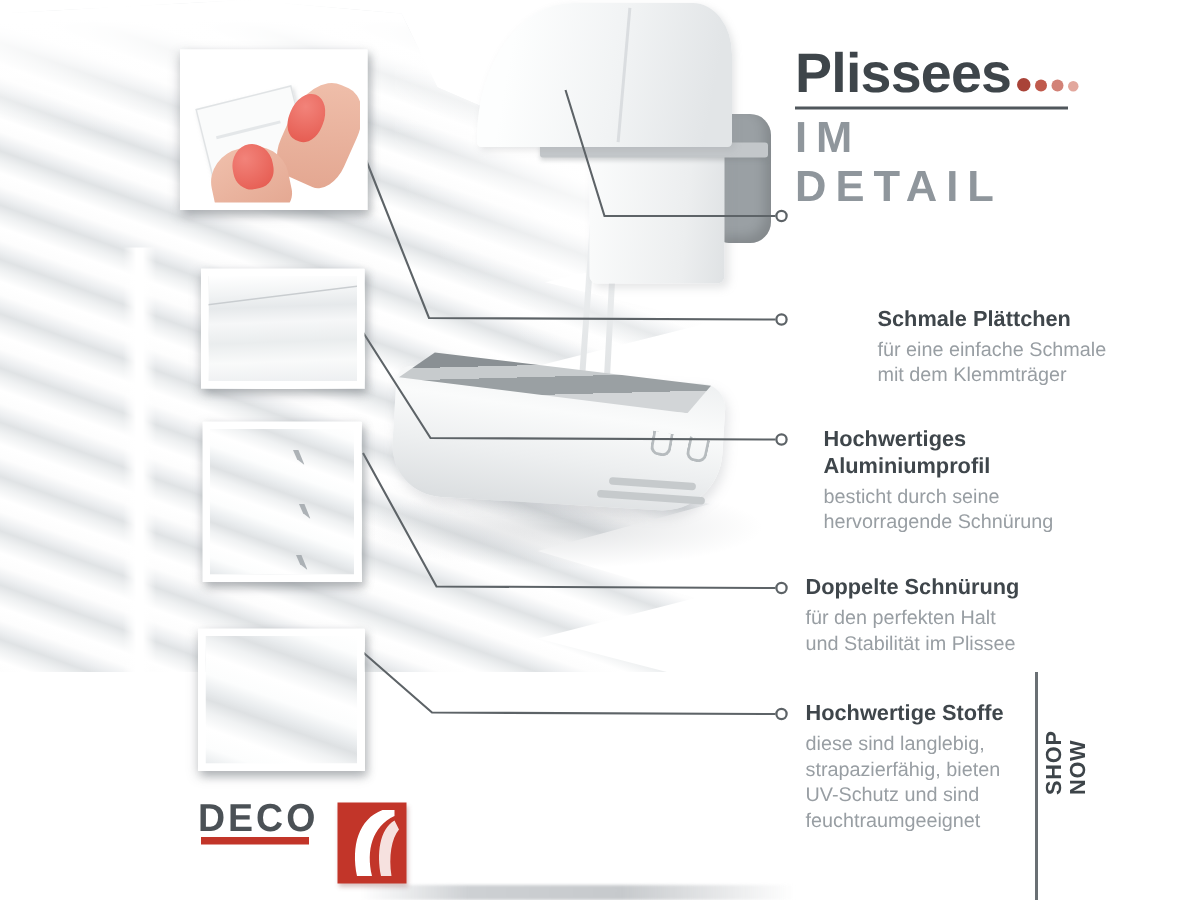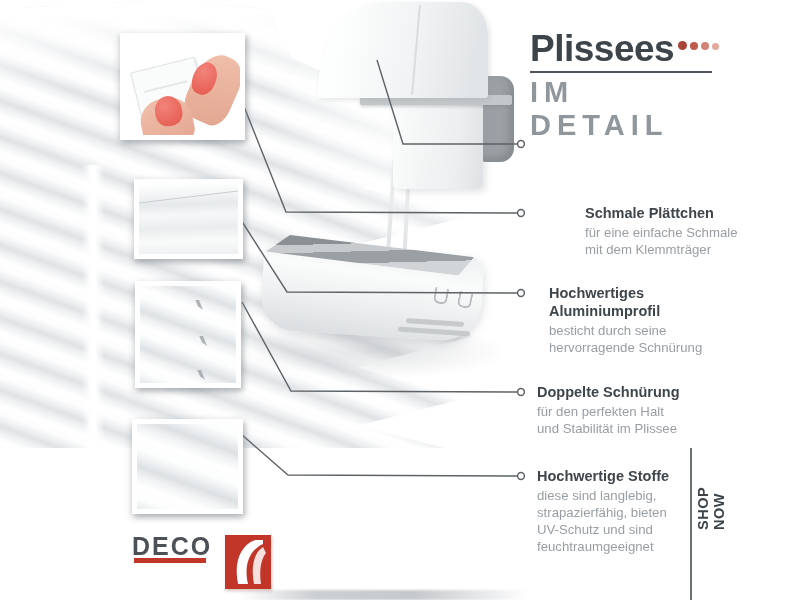--- a/index.html
+++ b/index.html
@@ -83,21 +83,21 @@
     border:1px solid #e0e3e5;box-shadow:1px 2px 3px rgba(150,155,160,.35);transform:rotate(-14deg);}
   .clip-part::after{content:"";position:absolute;left:8px;top:20px;width:44px;height:2px;background:#e4e7e9;}
   .finger{position:absolute;background:linear-gradient(160deg,#f0c0ac,#e3a690);}
   .f1{left:16px;top:60px;width:52px;height:48px;border-radius:46% 46% 30% 30%;transform:rotate(-12deg);}
   .f2{left:66px;top:16px;width:46px;height:70px;border-radius:48% 40% 30% 30%;transform:rotate(24deg);}
   .nail{position:absolute;background:radial-gradient(circle at 35% 30%,#f2837a,#e4574c);}
   .n1{left:30px;top:58px;width:27px;height:30px;border-radius:50% 50% 42% 42%;transform:rotate(-10deg);}
   .n2{left:68px;top:24px;width:23px;height:33px;border-radius:50% 50% 44% 44%;transform:rotate(22deg);}
   
   .header{position:absolute;left:530px;top:30px;width:190px;z-index:8;}
-  .title-row{display:flex;align-items:center;}
+  .title-row{display:flex;align-items:flex-end;}
   .title-main{font-size:37px;font-weight:bold;color:#3e454a;letter-spacing:-0.5px;line-height:38px;}
   .dots{display:flex;align-items:flex-end;gap:3px;margin:0 0 7px 4px;}
   .dot{border-radius:50%;}
   .d1{width:9px;height:9px;background:#a94338;}
   .d2{width:8px;height:8px;background:#c05a4c;}
   .d3{width:8px;height:8px;background:#d28277;}
   .d4{width:7px;height:7px;background:#e2a79d;}
   .title-rule{width:182px;height:2px;background:#50575c;margin-top:3px;}
   .title-sub{font-size:29px;font-weight:bold;color:#8f969c;letter-spacing:6px;margin-top:3px;}
   

